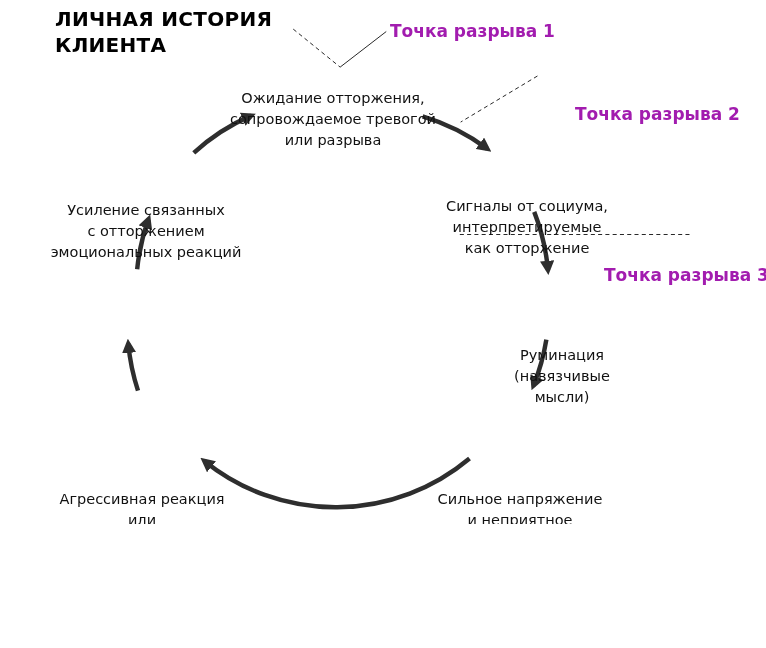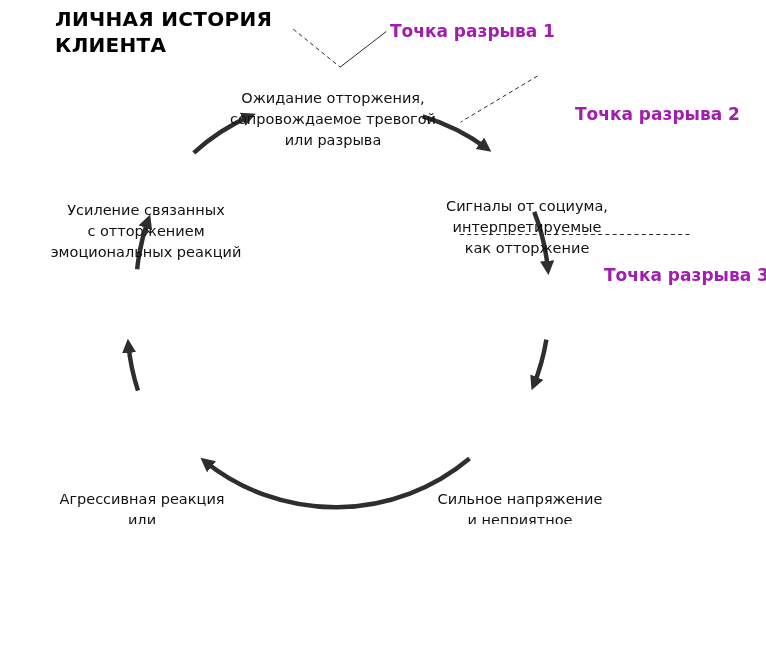--- a/index.html
+++ b/index.html
@@ -93,20 +93,23 @@
   <div class="break-label break-1">Точка разрыва 1</div>
   <div class="break-label break-2">Точка разрыва 2</div>
   <div class="break-label break-3">Точка разрыва 3</div>
 
   <div class="node n1">Ожидание отторжения,
 сопровождаемое тревогой
 или разрыва</div>
   <div class="node n2">Сигналы от социума,
 интерпретируемые
 как отторжение</div>
+  <div class="node n3">Руминация
+(навязчивые
+мысли)</div>
   <div class="node n4">Сильное напряжение
 и неприятное
 возбуждение</div>
   <div class="node n5">Агрессивная реакция
 или
 реакция избегания</div>
   <div class="node n7">Усиление связанных
 с отторжением
 эмоциональных реакций</div>
 

